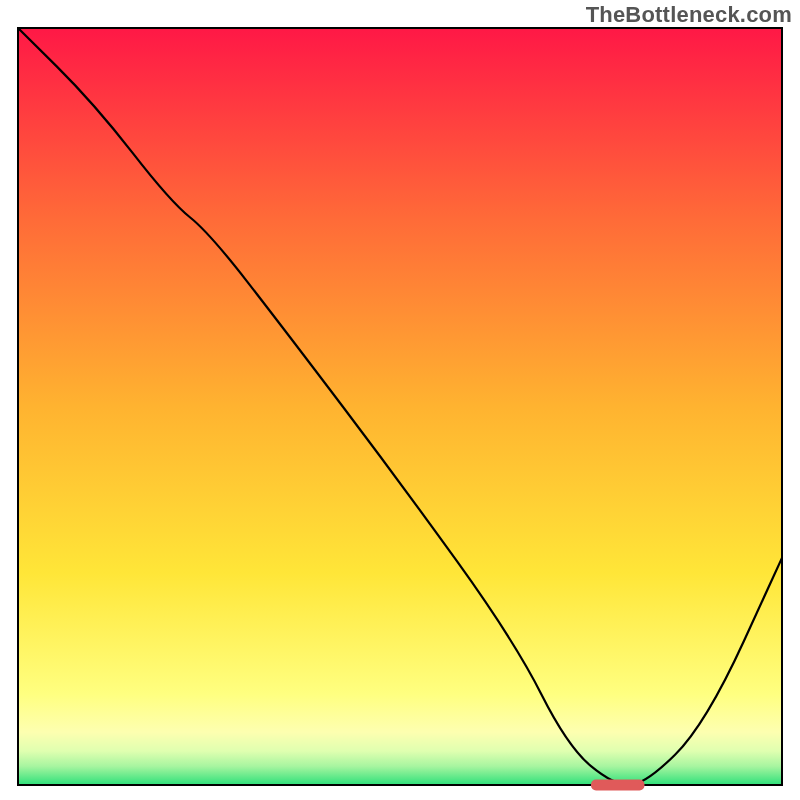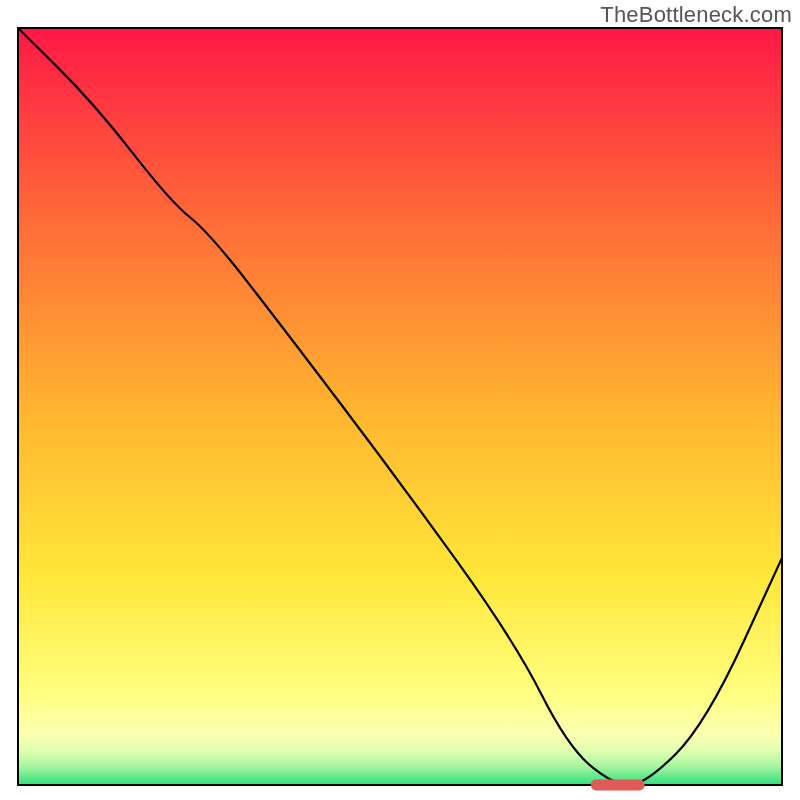--- a/index.html
+++ b/index.html
@@ -14,21 +14,21 @@
     position: relative;
     width: 800px;
     height: 800px;
   }
   .watermark {
     position: absolute;
     top: 2px;
     right: 8px;
     color: #555;
     font-size: 22px;
-    font-weight: 400;
+    font-weight: 700;
     letter-spacing: 0.2px;
   }
   svg {
     position: absolute;
     top: 0;
     left: 0;
   }
 </style>
 </head>
 <body>

